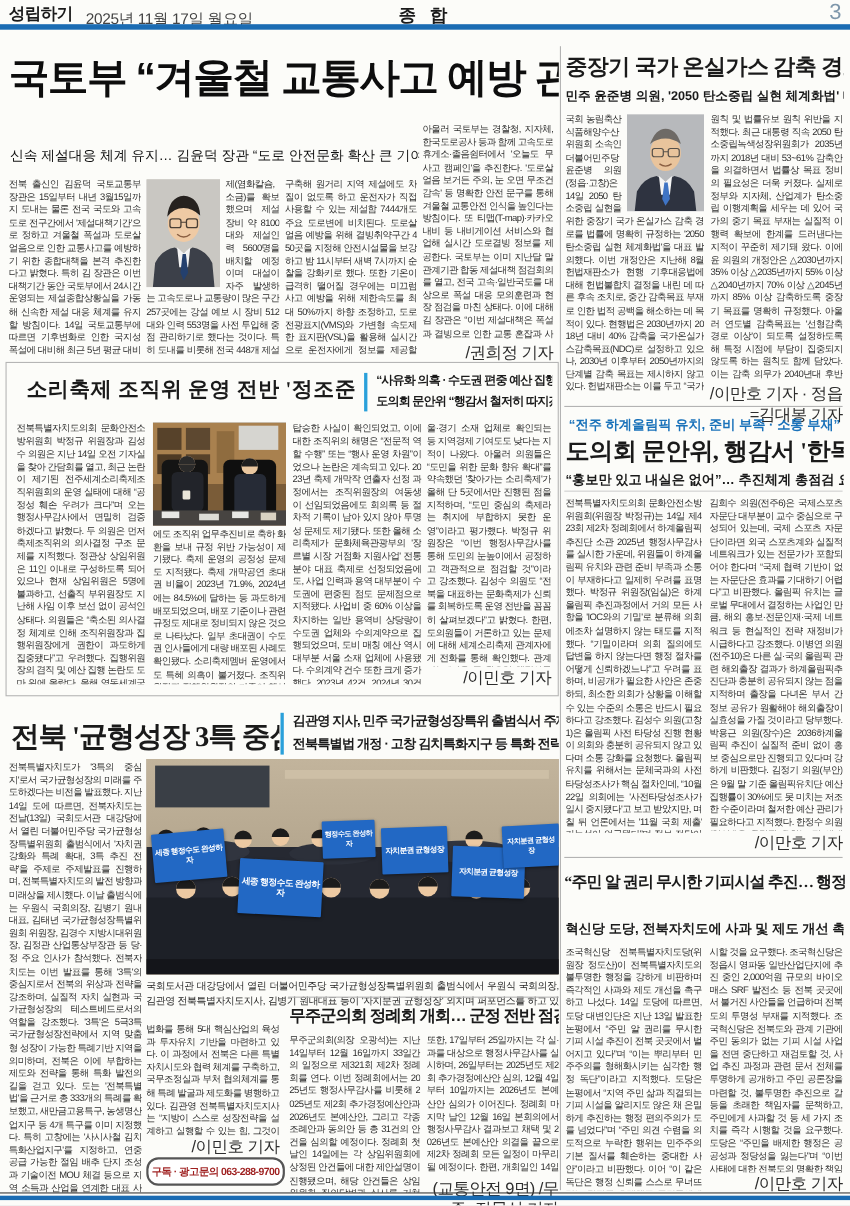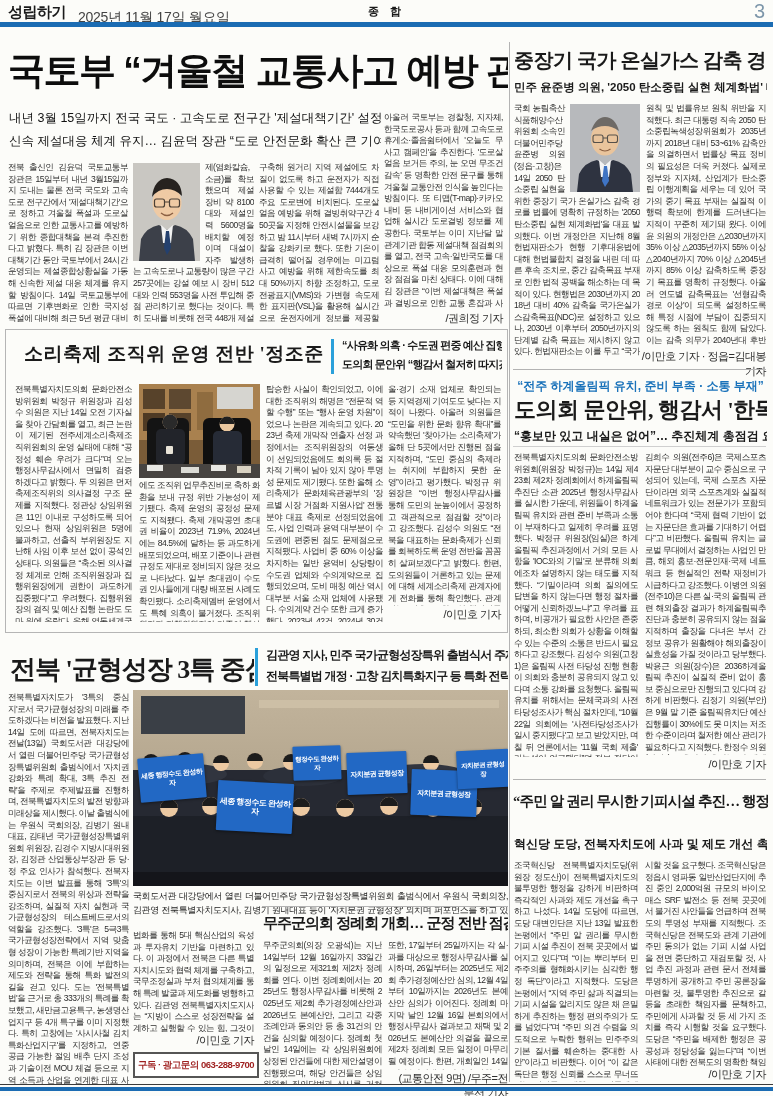--- a/index.html
+++ b/index.html
@@ -2,21 +2,21 @@
 <html><head>
 <meta charset="utf-8">
 <style>
   html,body{margin:0;padding:0;background:#e8e8e8;}
   .page{position:relative;width:773px;height:1096px;background:#fcfcf9;overflow:hidden;
         font-family:"Liberation Sans","DejaVu Sans",sans-serif;color:#1a1a1a;margin:0 auto;}
   .abs{position:absolute;}
   .serif{font-family:"Liberation Serif","DejaVu Serif",serif;}
   .bt{font-size:8.6px;line-height:11.6px;letter-spacing:-0.5px;text-align:justify;
       word-break:break-all;overflow:hidden;color:#2d2d2d;}
-  .byline{font-size:11px;letter-spacing:-0.5px;color:#2d2d2d;text-align:right;}
+  .byline{font-size:15px;letter-spacing:-0.5px;color:#2d2d2d;text-align:right;}
   .nw{white-space:nowrap;overflow:hidden;}
   .hairline{background:#b3b3b3;}
   .kicker{color:#1a72ba;font-weight:bold;text-align:center;}
   .vbar{background:#2aa0da;}
   .float-l{float:left;margin:1px 5px 2px 0;}
   .float-r{float:right;margin:1px 0 2px 5px;}
   .photo{background:#c9c7c2;overflow:hidden;}
   .placard{position:absolute;background:#2268c4;color:#fff;font-weight:bold;font-size:7px;
            line-height:9px;text-align:center;display:flex;align-items:center;justify-content:center;
            padding:2px;border-radius:1px;box-shadow:0 1px 3px rgba(0,0,0,.45);letter-spacing:-0.5px;}
@@ -26,28 +26,27 @@
          color:#9e1f1f;font-weight:bold;font-size:9.5px;letter-spacing:-0.5px;background:#fff;}
   svg{display:block;}
 </style>
 </head>
 <body>
 
 <div class="page">
 
   <div class="abs" style="left:8px;top:3px;font-size:15px;font-weight:900;letter-spacing:-0.5px;">성립하기</div>
   <div class="abs" style="left:78px;top:9px;font-size:14px;color:#444;letter-spacing:-0.3px;">2025년 11월 17일 월요일</div>
-  <div class="abs" style="left:0;right:0;top:4px;text-align:center;font-size:11px;font-weight:800;letter-spacing:4px;">종 합</div>
+  <div class="abs" style="left:0;right:0;top:4px;text-align:center;font-size:16px;font-weight:800;letter-spacing:4px;">종 합</div>
   <div class="abs" style="right:8px;top:0px;font-size:20px;color:#7d96aa;font-weight:500;">3</div>
   <div class="abs" style="left:0;top:22px;width:773px;height:5px;background:#1b6cb3;"></div>
 
   <div class="abs hairline" style="left:509px;top:42px;width:1px;height:1040px;"></div>
 
   <div class="abs nw" style="left:8px;top:46px;width:500px;font-size:37px;font-weight:900;letter-spacing:-1.5px;color:#0d0d0d;">국토부 “겨울철 교통사고 예방 관리”</div>
-  <div class="abs nw" style="left:9px;top:110px;width:372px;font-size:12.5px;color:#111;">내년 3월 15일까지 전국 국도 · 고속도로 전구간 '제설대책기간' 설정</div>
   <div class="abs nw" style="left:9px;top:133px;width:372px;font-size:12.5px;color:#111;">신속 제설대응 체계 유지… 김윤덕 장관 “도로 안전문화 확산 큰 기여”</div>
 
   <div class="abs bt" style="left:8px;top:162px;width:120px;height:160px;">전북 출신인 김윤덕 국토교통부 장관은 15일부터 내년 3월15일까지 도내는 물론 전국 국도와 고속도로 전구간에서 '제설대책기간'으로 정하고 겨울철 폭설과 도로살얼음으로 인한 교통사고를 예방하기 위한 종합대책을 본격 추진한다고 밝혔다. 특히 김 장관은 이번 대책기간 동안 국토부에서 24시간 운영되는 제설종합상황실을 가동해 신속한 제설 대응 체계를 유지할 방침이다. 14일 국토교통부에 따르면 기후변화로 인한 국지성 폭설에 대비해 최근 5년 평균 대비 최소 130% 이상의 제설</div>
 
   <div class="abs bt" style="left:133px;top:162px;width:121px;height:160px;">
     <div class="float-l photo" style="width:67px;height:98px;">
       <svg width="67" height="98" viewBox="0 0 67 98">
         <rect width="67" height="98" fill="#c9c7c2"></rect>
         <path d="M6,98 L8,76 Q14,64 26,62 L34,67 L42,62 Q54,64 60,76 L62,98 Z" fill="#3c4049"></path>
         <path d="M28,62 L34,67 L40,62 L38,80 L30,80 Z" fill="#f2f2f2"></path>
@@ -210,21 +209,21 @@
   </div>
 
   <div class="abs caption" style="left:133px;top:890px;width:375px;height:28px;overflow:hidden;">
     <span>국회도서관 대강당에서 열린 더불어민주당 국가균형성장특별위원회 출범식에서 우원식 국회의장, 김관영 전북특별자치도지사, 김병기 원내대표 등이 '자치분권 균형성장' 외치며 퍼포먼스를 하고 있다.</span>
     
   </div>
 
   <div class="abs bt" style="left:133px;top:930px;width:121px;height:102px;">법화를 통해 5대 핵심산업의 육성과 투자유치 기반을 마련하고 있다. 이 과정에서 전북은 다른 특별자치시도와 협력 체계를 구축하고, 국무조정실과 부처 협의체계를 통해 특례 발굴과 제도화를 병행하고 있다. 김관영 전북특별자치도지사는 “지방이 스스로 성장전략을 설계하고 실행할 수 있는 힘, 그것이 진정한 균형발전”이라며, “전북자치도가 기업이 찾아올 수 있는 정책의 테스트베드가 됨으로써 대한민국 균형성장의 표준모델이 될 수 있도록 계속 나아가겠다”고 강조했다.</div>
   <div class="abs byline" style="left:133px;top:1033px;width:121px;">/이민호 기자</div>
 
-  <div class="abs adbox" style="left:133px;top:1052px;width:122px;height:22px;">구독 · 광고문의  063-288-9700</div>
+  <div class="abs adbox" style="left:133px;top:1052px;width:122px;height:22px;border-radius:11px;">구독 · 광고문의  063-288-9700</div>
 
   <div class="abs hairline" style="left:262px;top:906px;width:246px;height:1px;"></div>
   <div class="abs nw" style="left:263px;top:914px;width:245px;font-size:15px;font-weight:800;letter-spacing:-1px;">무주군의회 정례회 개회… 군정 전반 점검 등 나서</div>
   <div class="abs bt" style="left:263px;top:940px;width:119px;height:144px;">무주군의회(의장 오광석)는 지난 14일부터 12월 16일까지 33일간의 일정으로 제321회 제2차 정례회를 연다. 이번 정례회에서는 2025년도 행정사무감사를 비롯해 2025년도 제2회 추가경정예산안과 2026년도 본예산안, 그리고 각종 조례안과 동의안 등 총 31건의 안건을 심의할 예정이다. 정례회 첫날인 14일에는 각 상임위원회에 상정된 안건들에 대한 제안설명이 진행됐으며, 해당 안건들은 상임위원회 질의답변과 심사를 거쳐 오는 11월 27일 본회의에서 최종 의결될 예정이다.</div>
   <div class="abs bt" style="left:388px;top:940px;width:120px;height:130px;">또한, 17일부터 25일까지는 각 실·과를 대상으로 행정사무감사를 실시하며, 26일부터는 2025년도 제2회 추가경정예산안 심의, 12월 4일부터 10일까지는 2026년도 본예산안 심의가 이어진다. 정례회 마지막 날인 12월 16일 본회의에서 행정사무감사 결과보고 채택 및 2026년도 본예산안 의결을 끝으로 제2차 정례회 모든 일정이 마무리될 예정이다. 한편, 개회일인 14일 1차 본회의에서 이영희 의원의 5분 자유발언이 진행됐다.</div>
   <div class="abs byline" style="left:388px;top:1071px;width:120px;">(교통안전 9면) /무주=전문선 기자</div>
 
   <div class="abs" style="left:0;top:1084px;width:773px;height:1px;background:#3a3a3a;"></div>
   <div class="abs" style="left:0;top:1087px;width:773px;height:4px;background:#1b6cb3;"></div>
 

